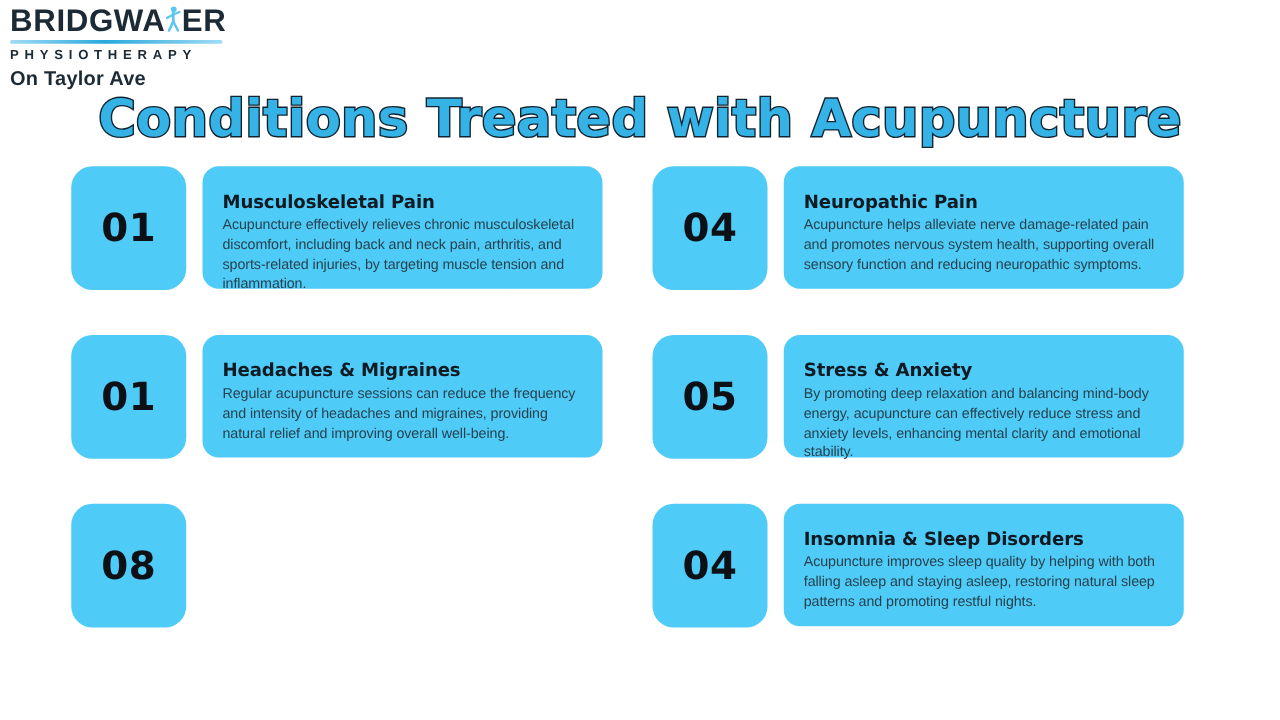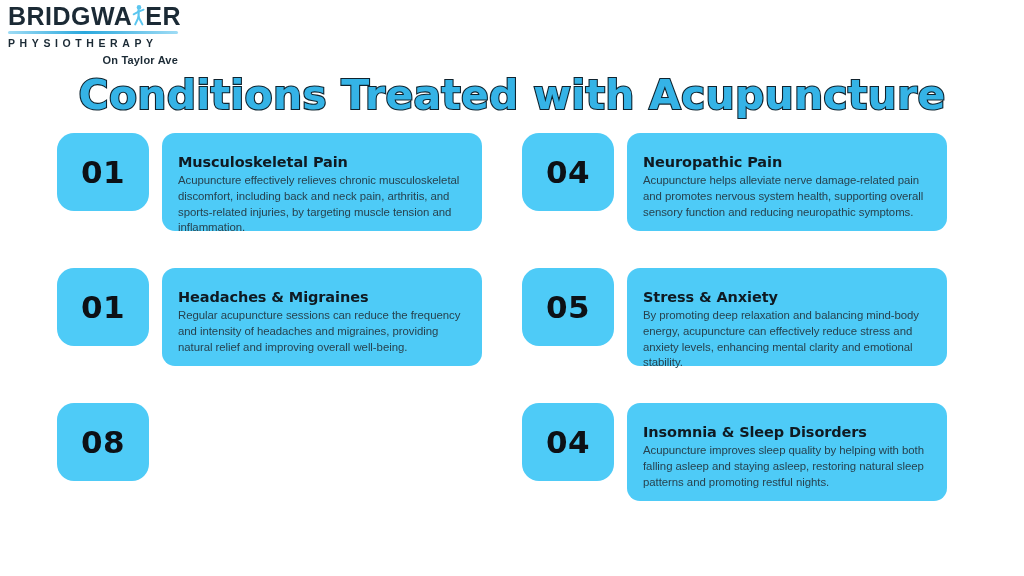--- a/index.html
+++ b/index.html
@@ -49,23 +49,23 @@
   .logo-sub {
     margin-top: 3px;
     font-size: 10.5px;
     font-weight: bold;
     letter-spacing: 4.6px;
     color: #1b2a35;
     white-space: nowrap;
   }
   .logo-tag {
     margin-top: 5px;
-    text-align: right;
+    text-align: left;
     width: 170px;
-    font-size: 11px;
+    font-size: 16px;
     font-weight: bold;
     color: #1b2a35;
     letter-spacing: 0.2px;
   }
 
   
   .title {
     position: absolute;
     top: 74px;
     left: 0;
@@ -95,21 +95,21 @@
 
   .card {
     display: flex;
     align-items: flex-start;
     gap: 13px;
     height: 98px;
   }
 
   .badge {
     flex: 0 0 92px;
-    height: 78px;
+    height: 99px;
     background: #4ecbf7;
     border-radius: 17px;
     display: flex;
     align-items: center;
     justify-content: center;
     font-family: "DejaVu Sans", sans-serif;
     font-weight: bold;
     font-size: 31px;
     color: #0d1116;
     letter-spacing: 0.5px;

